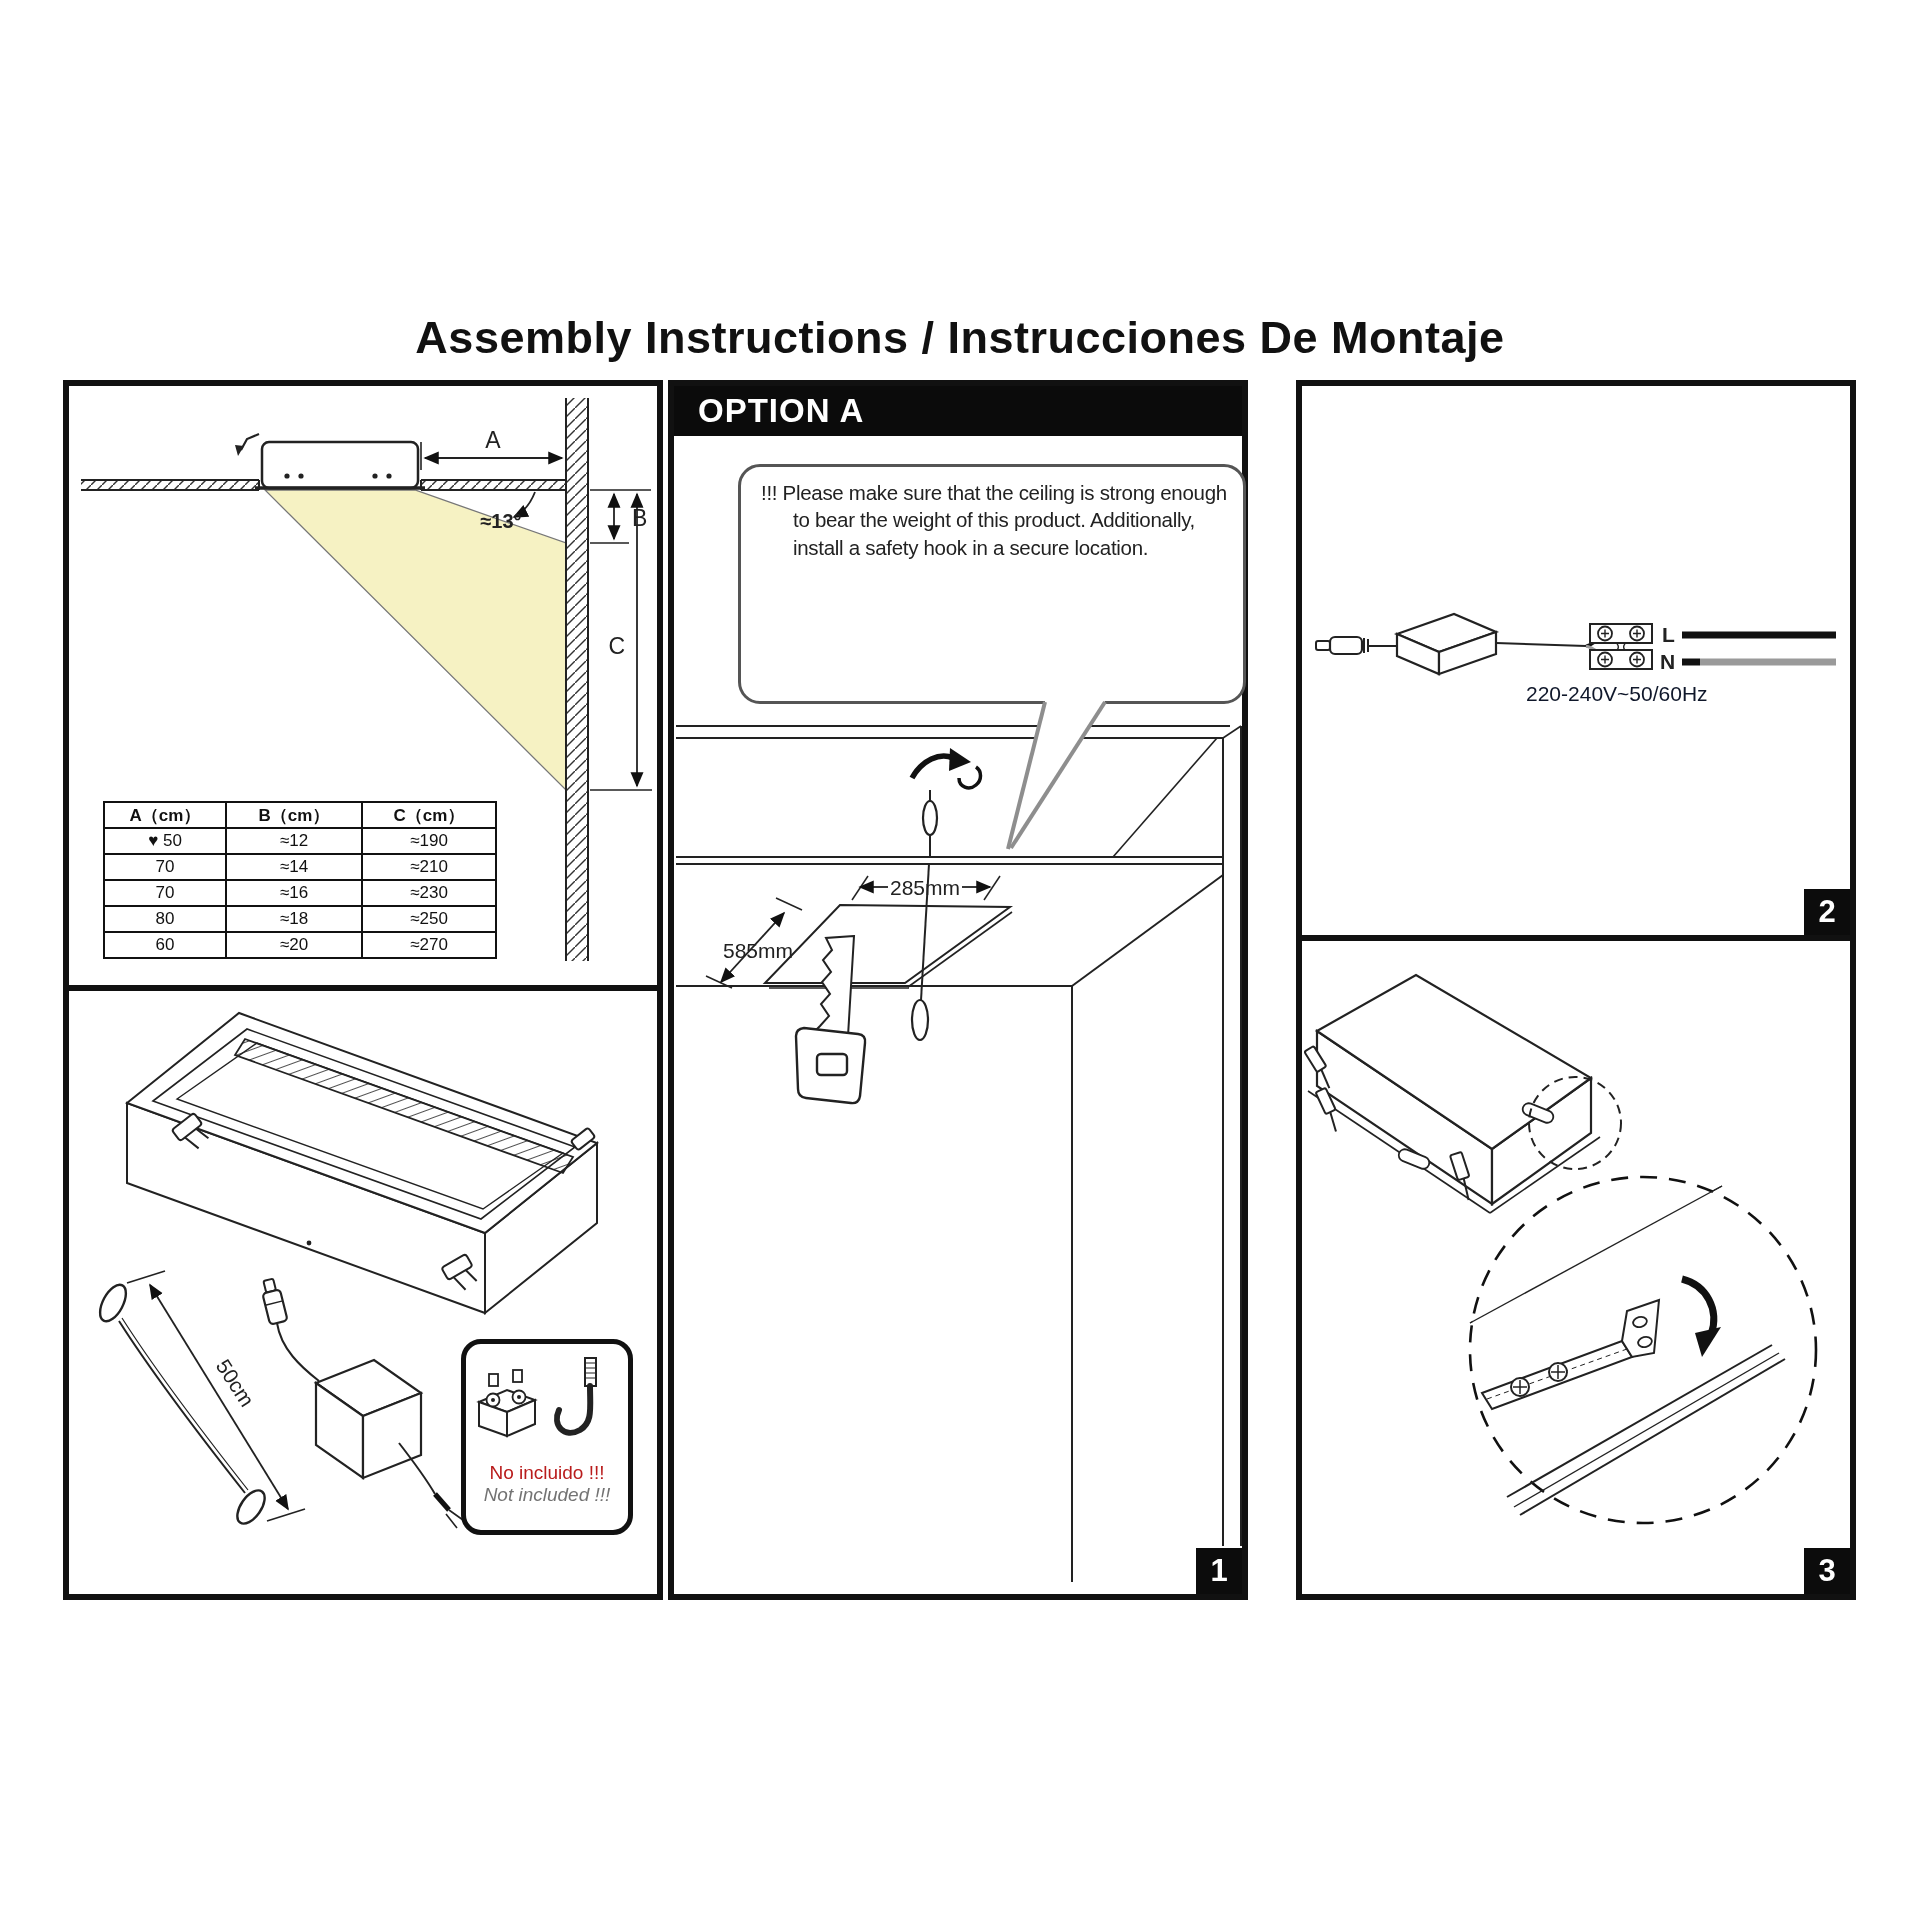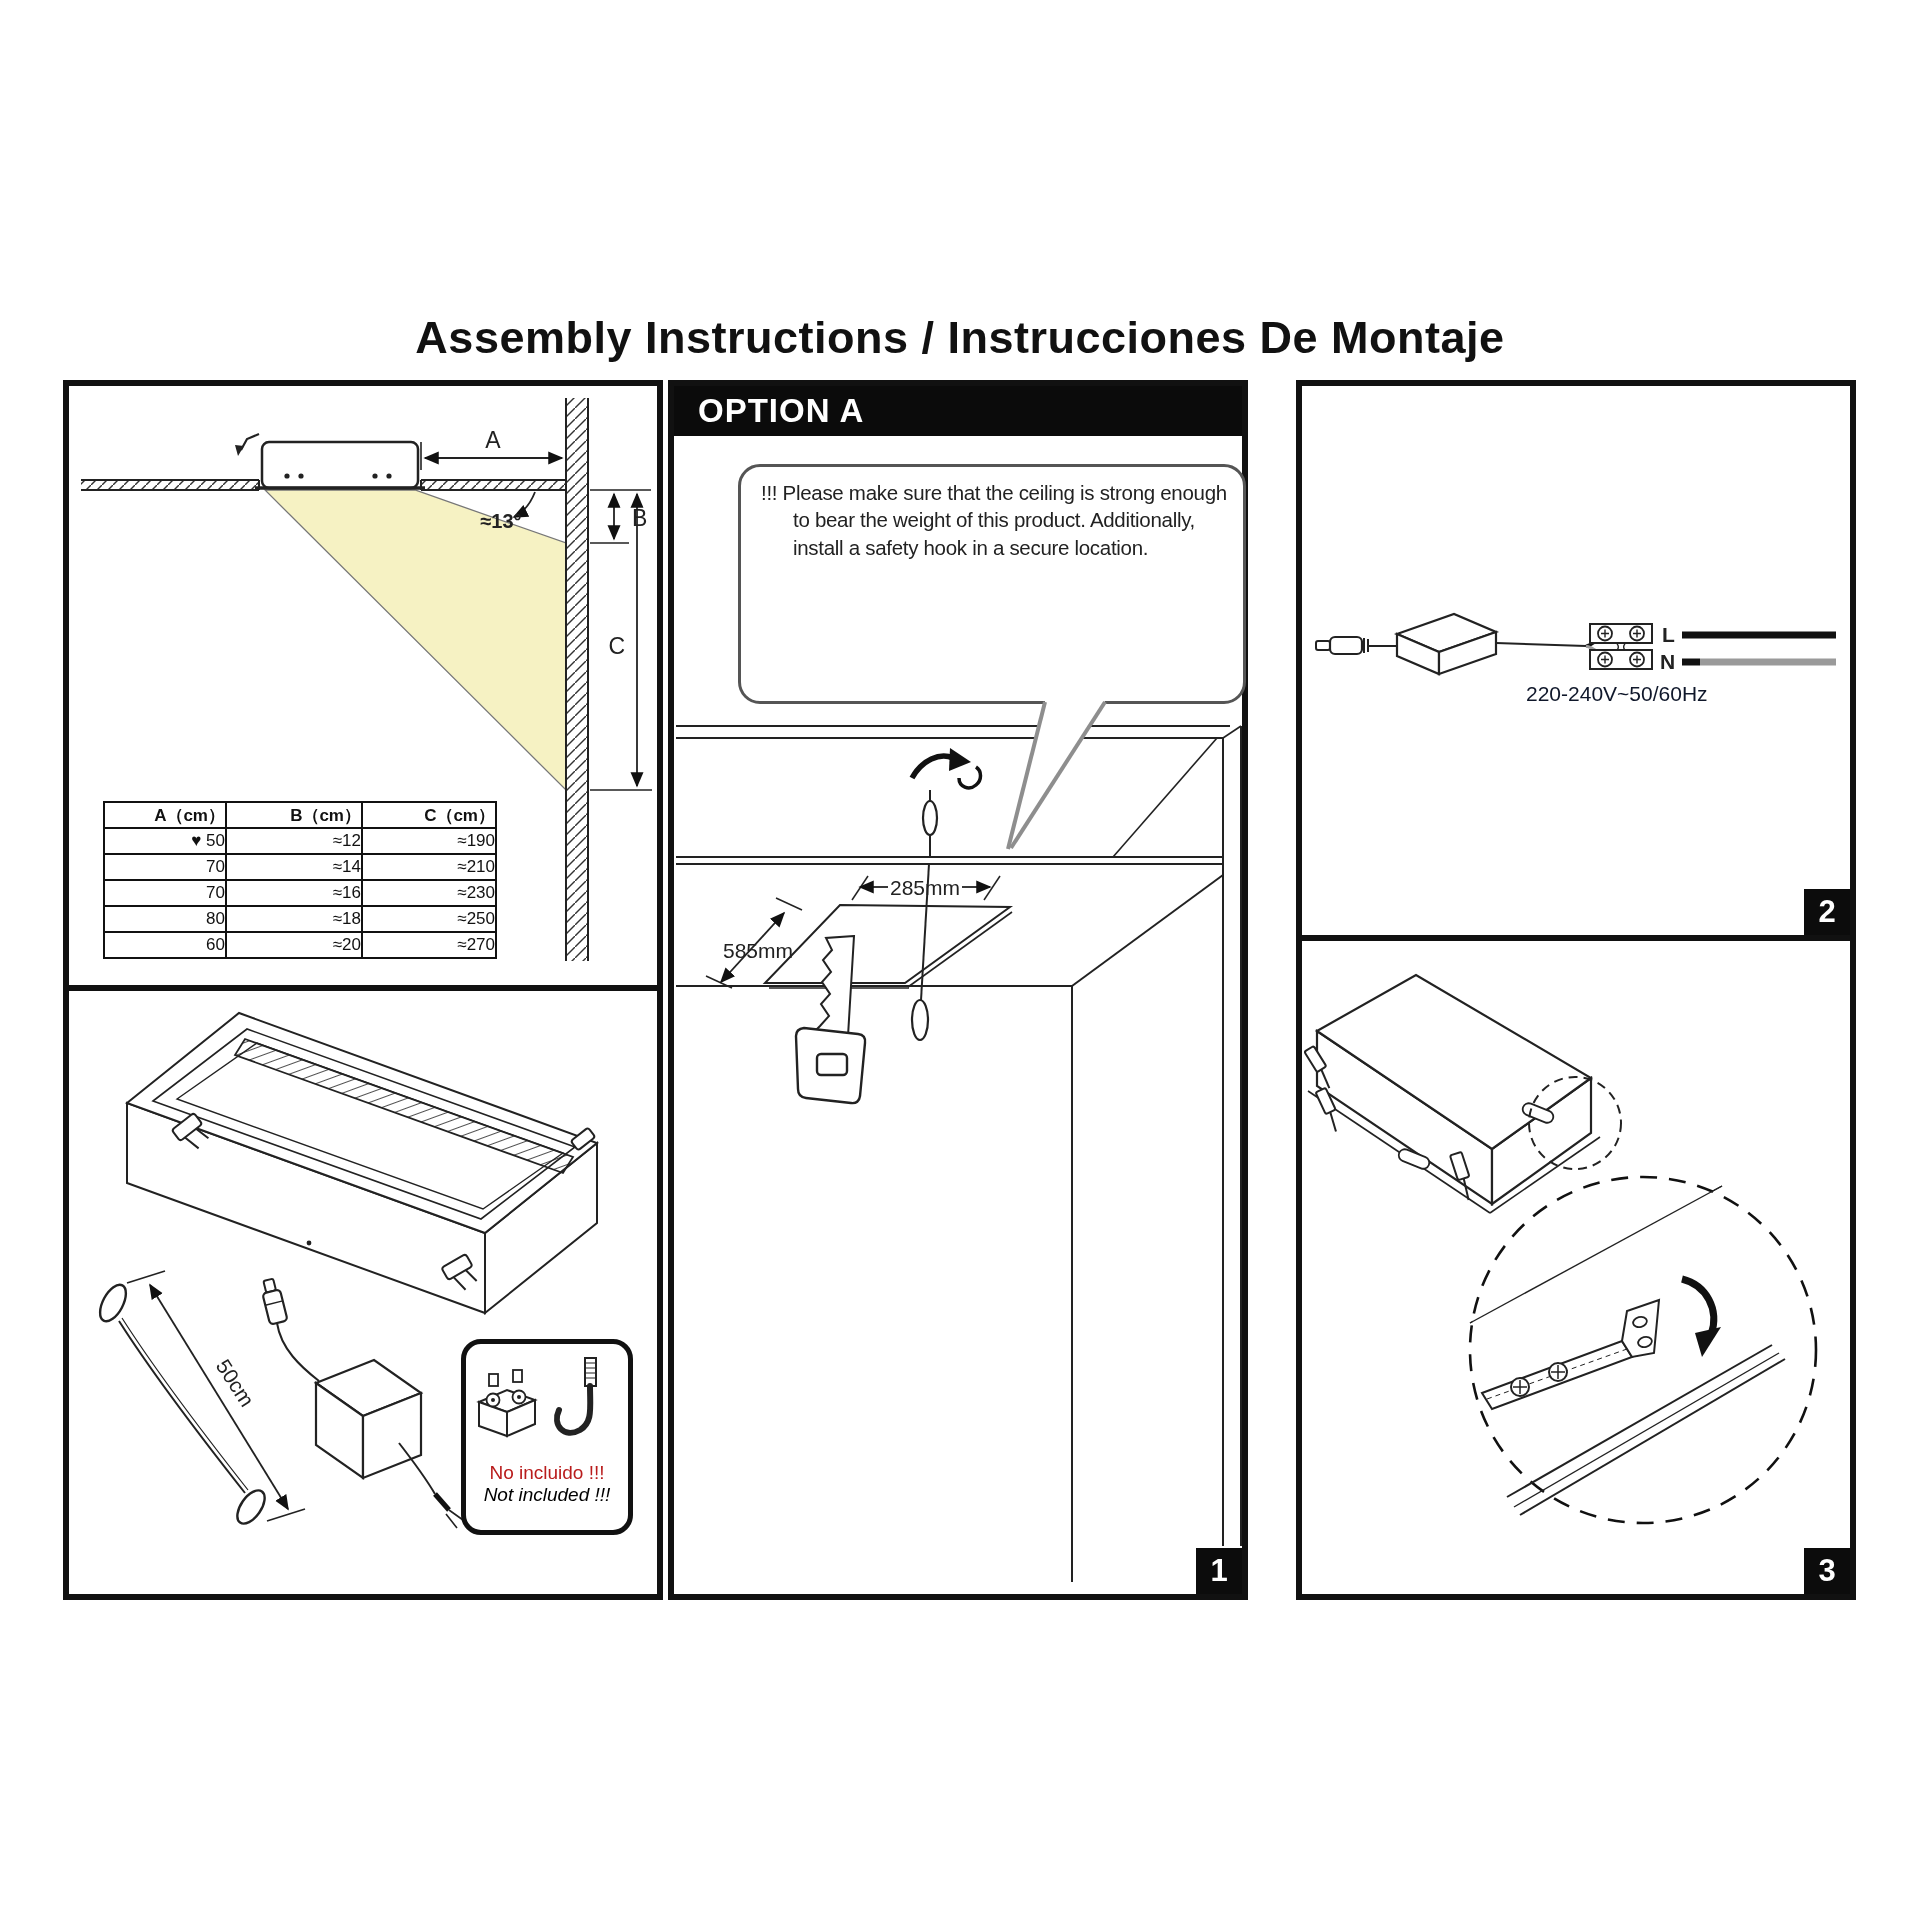--- a/index.html
+++ b/index.html
@@ -20,27 +20,27 @@
           display:flex;align-items:center;padding-left:24px;box-sizing:border-box;
           font-size:33px;font-weight:bold;letter-spacing:1px;z-index:2;}
   .bubble{position:absolute;left:64px;top:78px;width:508px;height:240px;border:3px solid #555;
           border-radius:22px;padding:12px 10px 0 20px;box-sizing:border-box;z-index:1;background:#fff;}
   .bubble p{margin:0;padding-left:32px;text-indent:-32px;font-size:20.5px;line-height:1.33;
             letter-spacing:-0.3px;color:#222;}
   .bubble .en{}
   .roomsvg{position:absolute;left:0;top:0;z-index:3;}
   .dim-table{position:absolute;left:34px;top:415px;width:386px;border-collapse:collapse;z-index:2;
              table-layout:fixed;}
-  .dim-table th,.dim-table td{border:2.5px solid #111;height:24px;text-align:right;
+  .dim-table th,.dim-table td{border:2.5px solid #111;height:24px;text-align:center;
              font-size:17px;padding:0;color:#111;margin-left:18px;}
   .dim-table th{font-weight:bold;}
   .notbox{position:absolute;left:392px;top:348px;width:172px;height:196px;border:5px solid #111;
           border-radius:20px;box-sizing:border-box;z-index:2;background:#fff;text-align:center;}
   .notbox .txt1{font-size:19px;margin-top:2px;color:#b91c1c;}
-  .notbox .txt2{font-size:19px;font-style:italic;color:#000000;}
+  .notbox .txt2{font-size:19px;font-style:italic;color:#737373;}
   .rating{position:absolute;right:24px;top:296px;width:300px;font-size:21px;color:#0f172a;z-index:2;}
   svg{display:block;}
   svg text{font-family:"Liberation Sans",sans-serif;fill:#222;}
 </style>
 </head>
 <body>
 
 <div class="page">
 
   <div class="title">Assembly Instructions / Instrucciones De Montaje</div>

